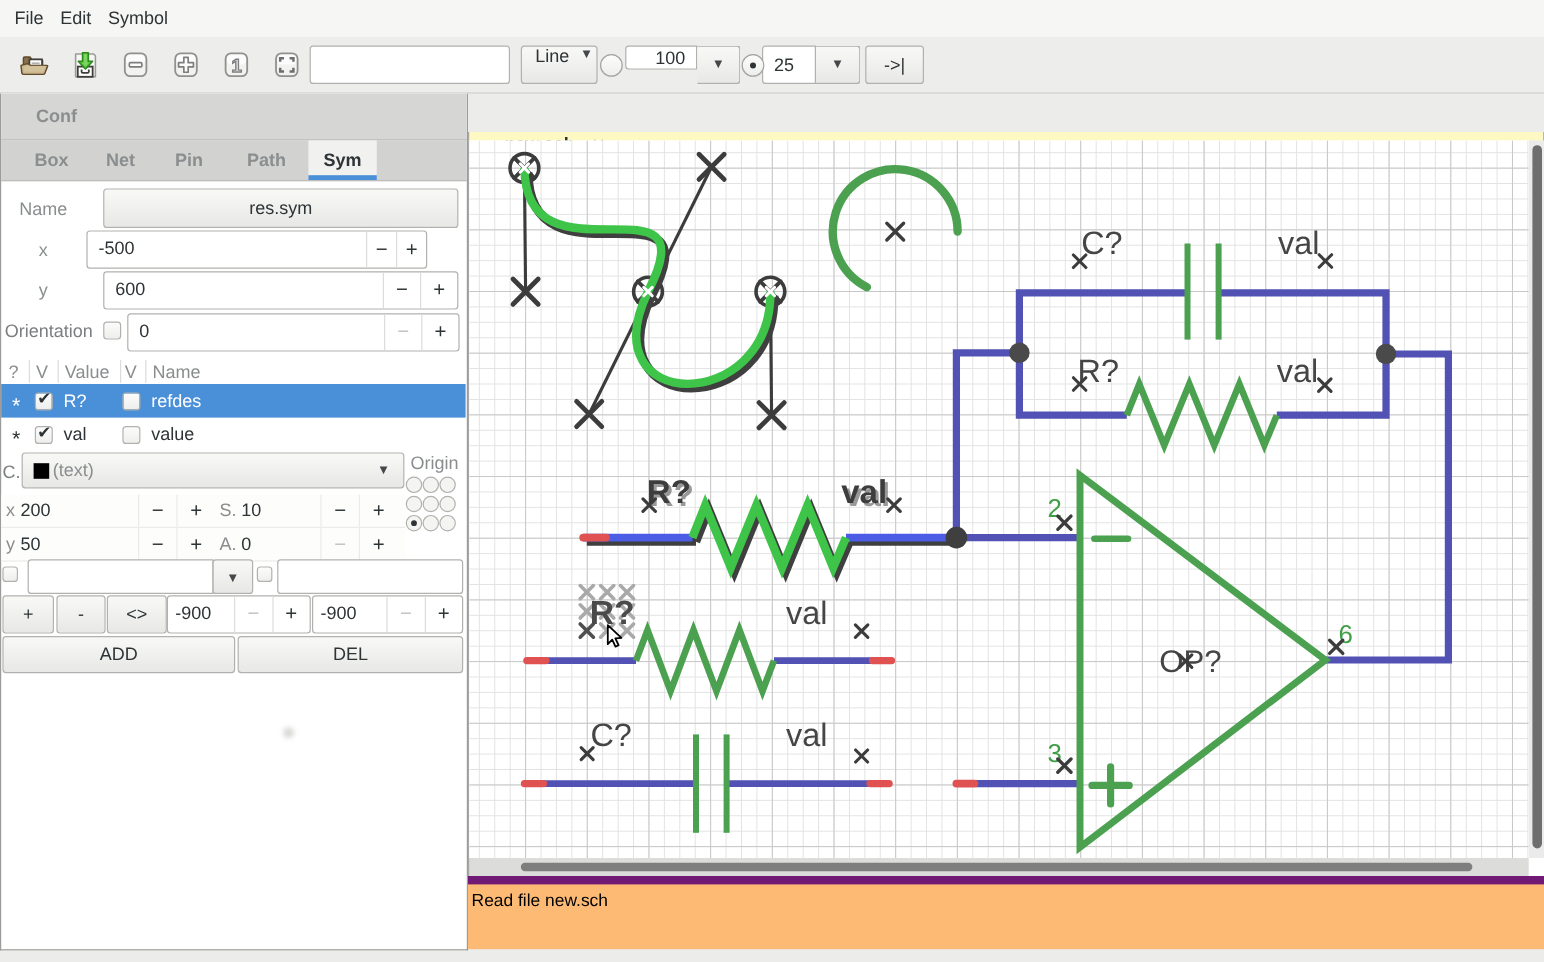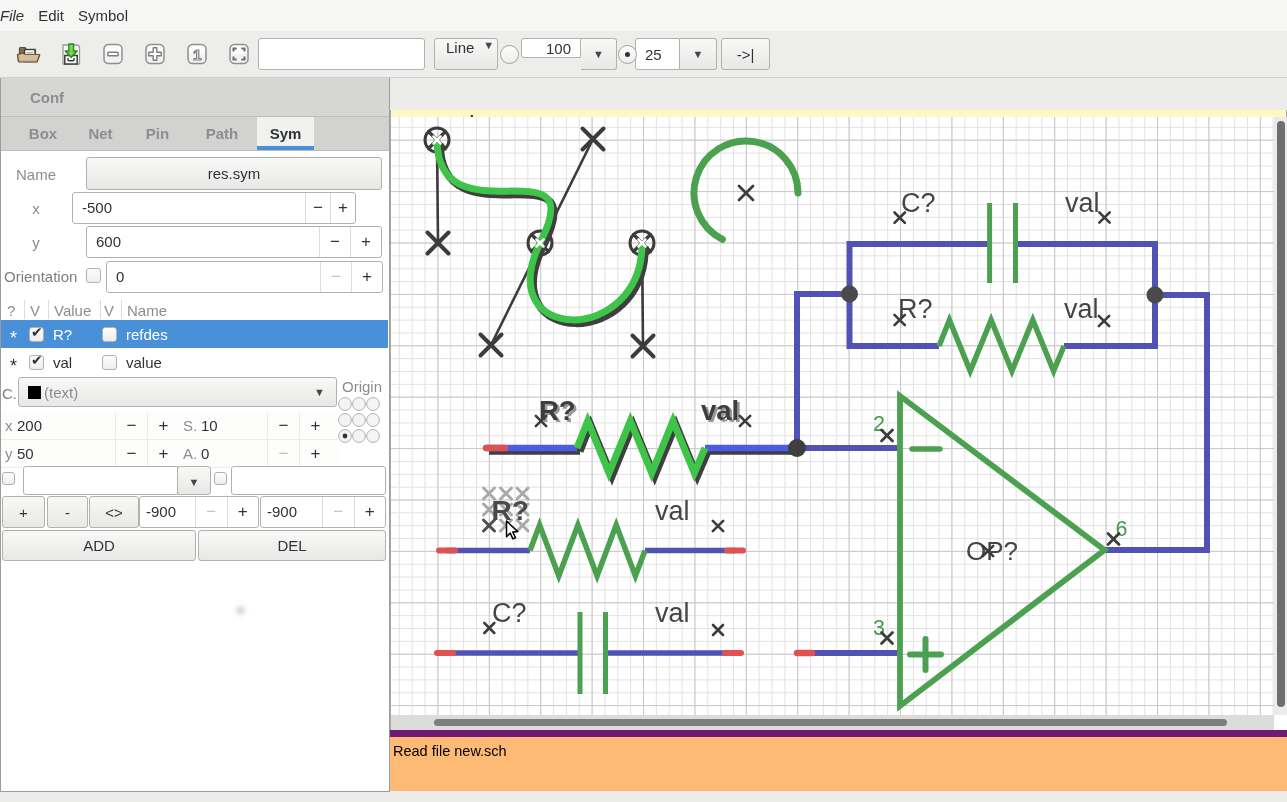--- a/index.html
+++ b/index.html
@@ -1,21 +1,21 @@
 <!DOCTYPE html>
 <html><head>
 <meta charset="utf-8">
 <style>
 * { margin:0; padding:0; box-sizing:border-box; -webkit-font-smoothing:antialiased; }
 html,body { width:1287px; height:802px; overflow:hidden; background:#ececeb;
   font-family:"Liberation Sans", sans-serif; font-size:15px; color:#2e3436; }
 
 #menubar { height:31px; background:#f6f6f5; display:flex; align-items:center; }
 #menubar span { padding:0 7px; }
-#menubar span:first-child { padding-left:0;font-style:italic; }
+#menubar span:first-child { padding-left:12px; }
 #toolbar { height:47px; background:#ededec; border-bottom:1px solid #cfcfcd;
   display:flex; align-items:center; }
 .tbicon { width:26px; height:26px; margin:0 8px; }
 .gbtn { background:linear-gradient(to bottom,#f7f7f6 10%,#e9e9e8 90%);
   border:1px solid #b1b1ae; border-radius:3px; color:#2e3436; }
 .entry { background:#fff; border:1px solid #b1b1ae; border-radius:3px; }
 
 #main { display:flex; height:724px; }
 #leftwrap { width:390px; border:1px solid #9c9c9a; border-top:none; height:714px;
   background:#fff; position:relative; }

